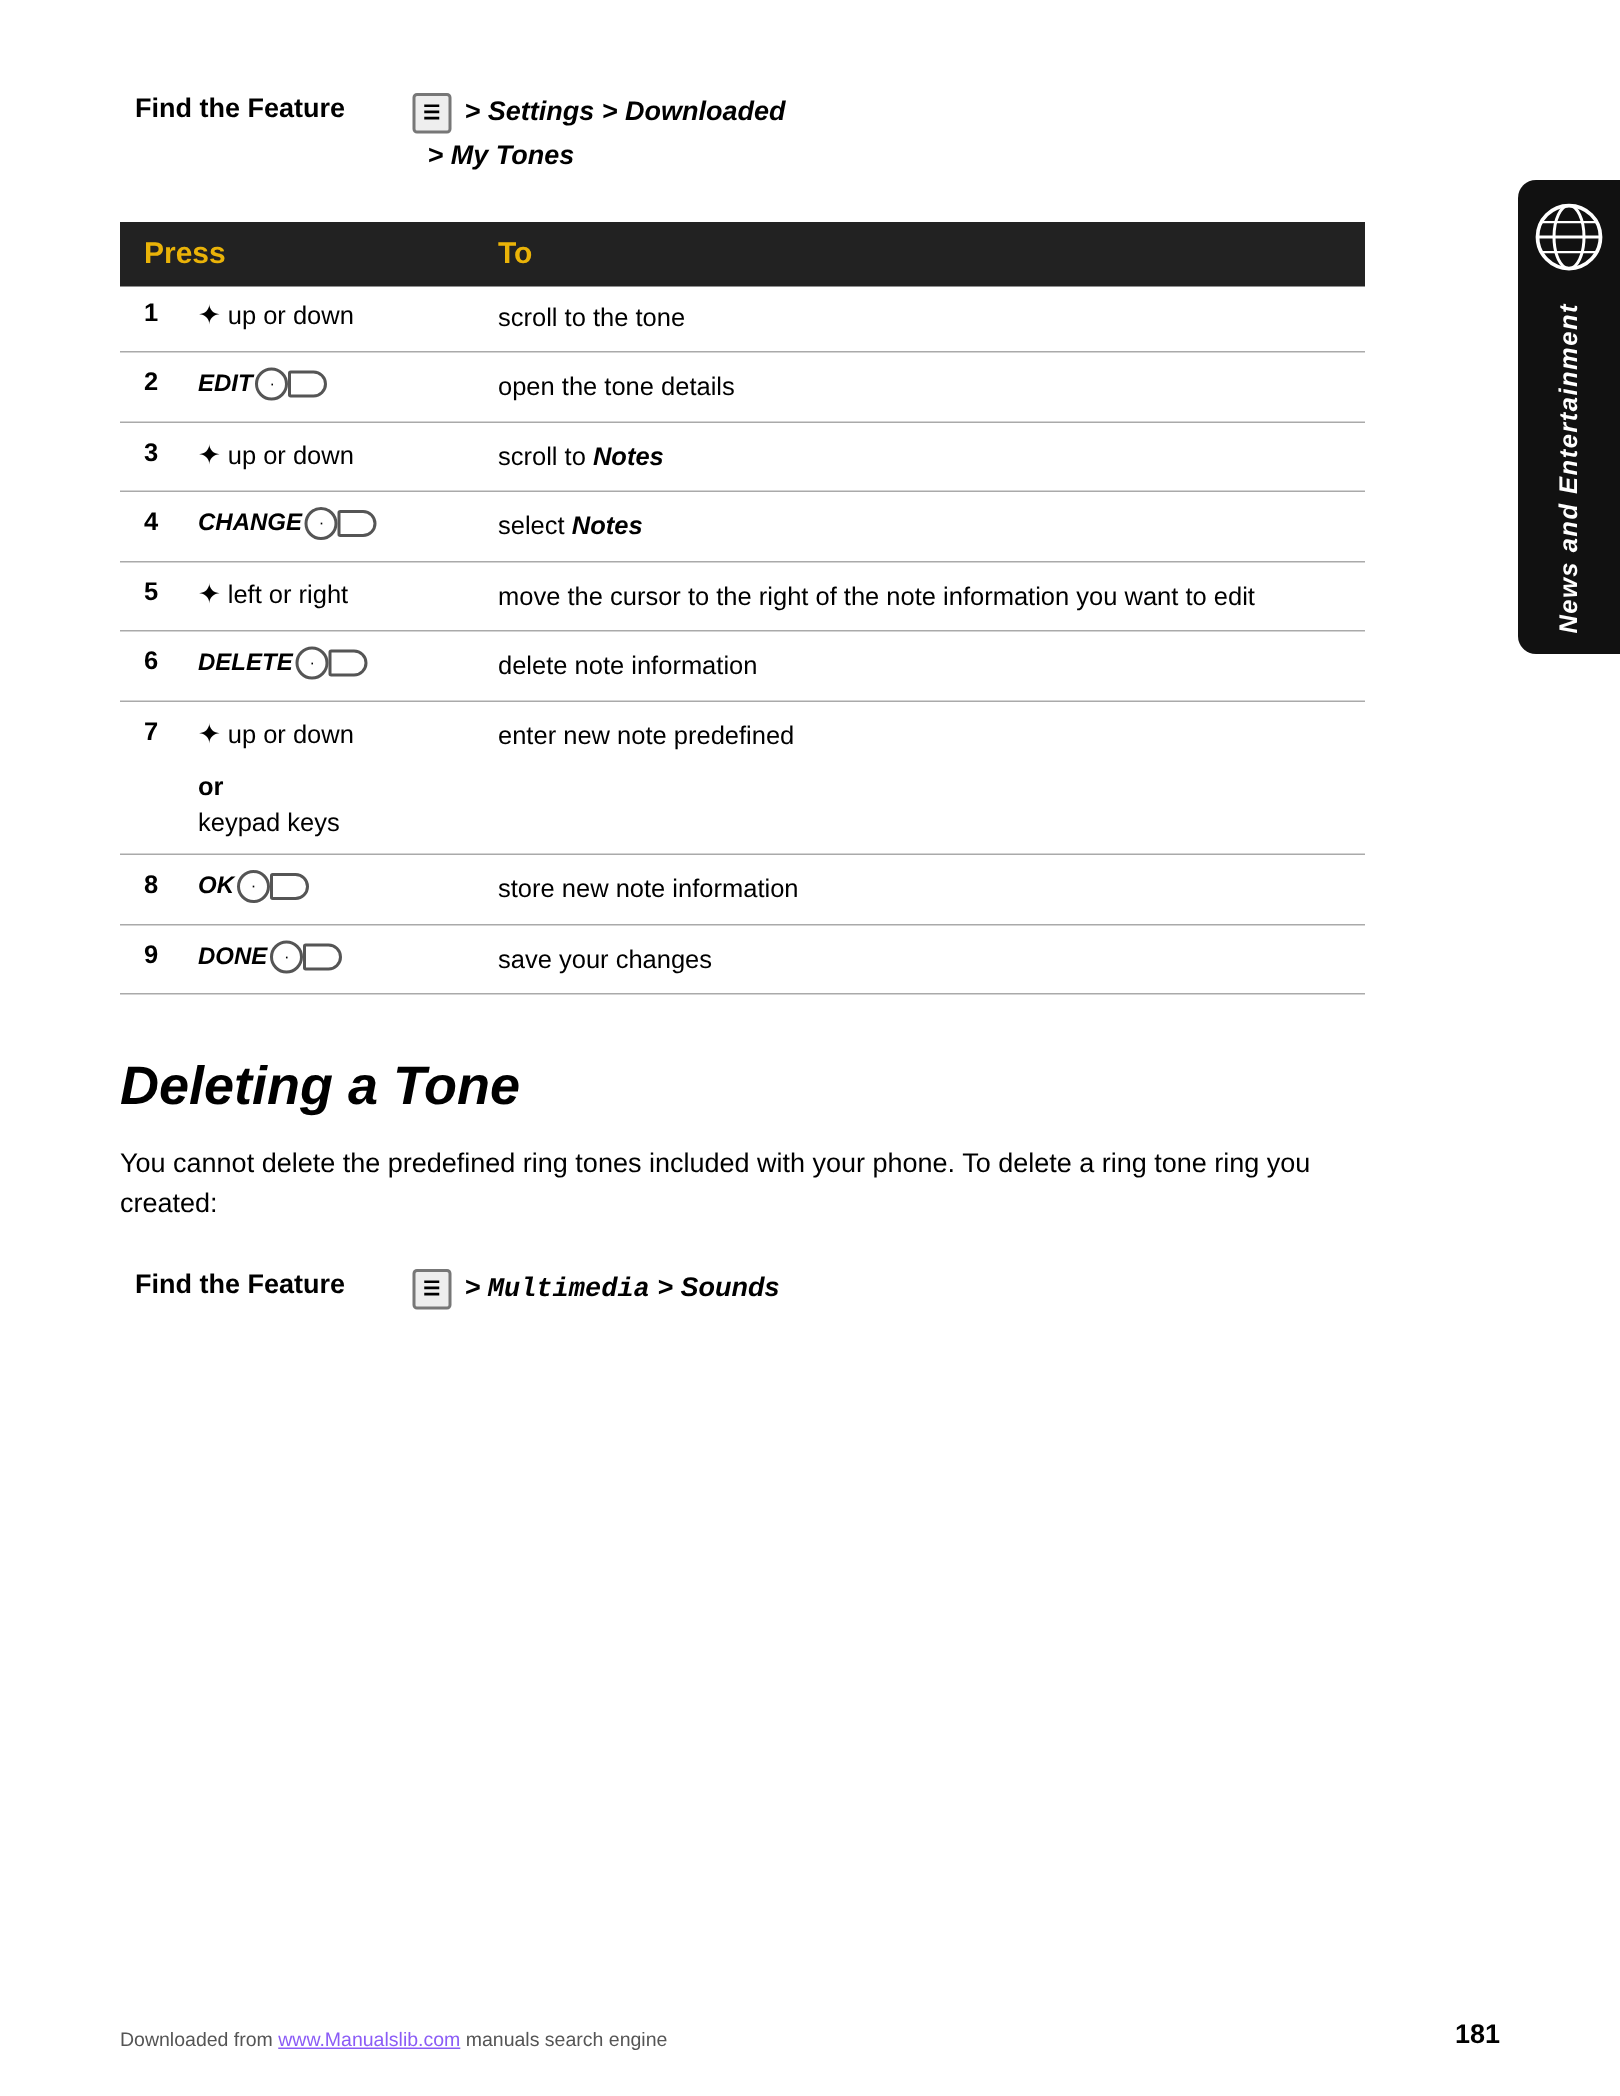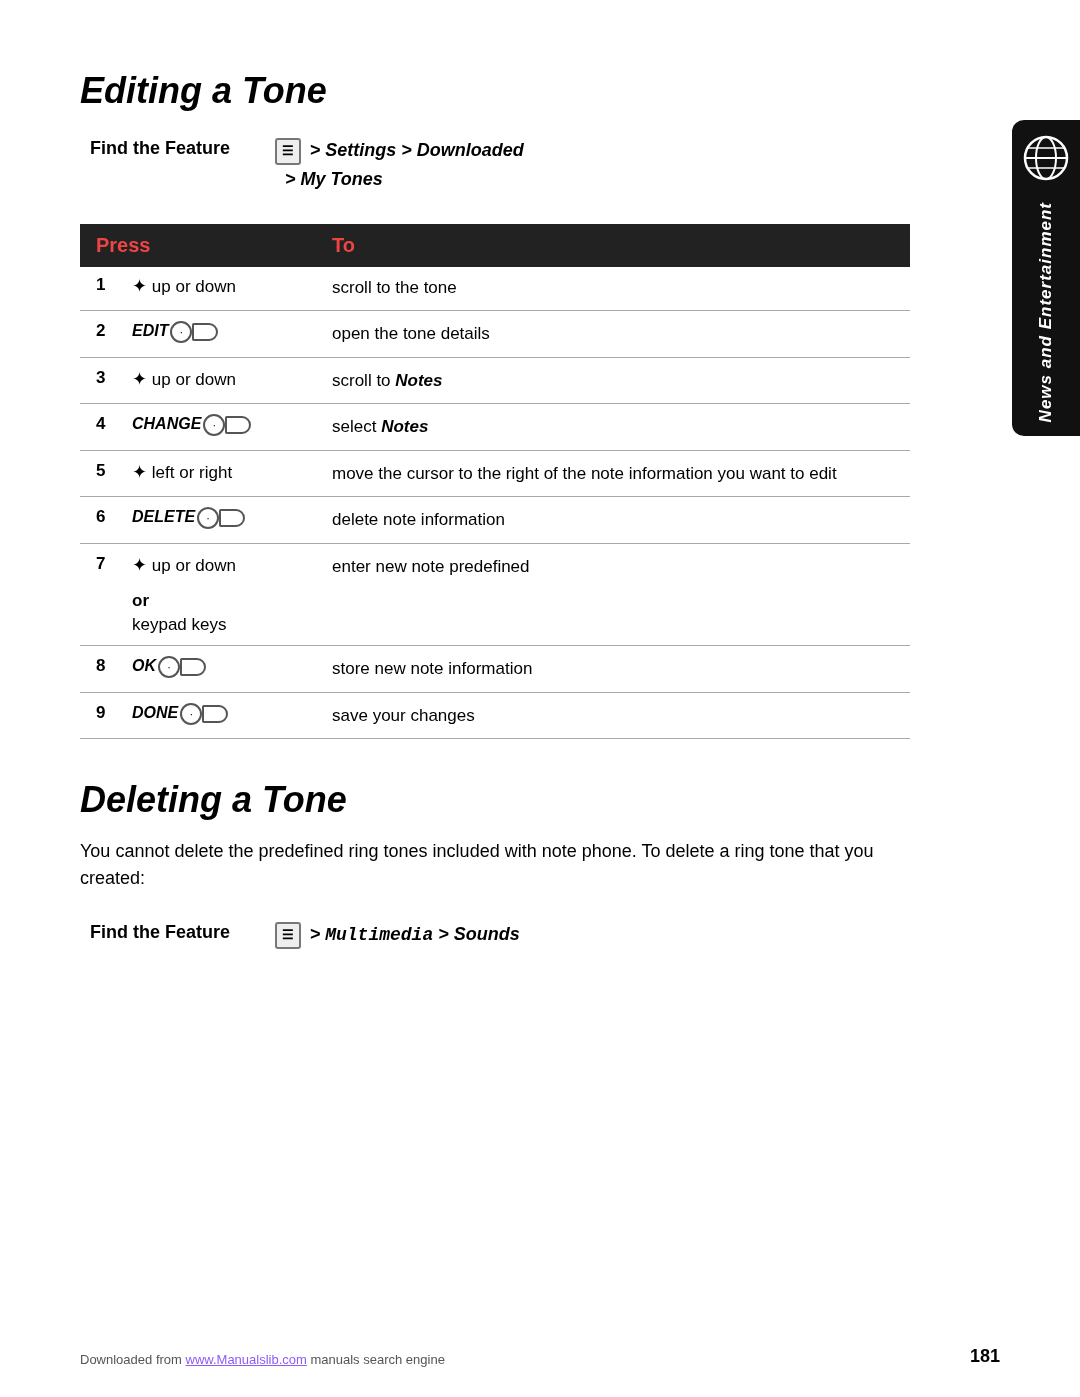--- a/index.html
+++ b/index.html
@@ -93,21 +93,21 @@
     
     .press-table {
       width: 100%;
       max-width: 830px;
       border-collapse: collapse;
       margin-bottom: 40px;
     }
 
     .press-table thead tr {
       background: #222;
-      color: #ef4444;
+      color: #eab308;
     }
 
     .press-table thead th {
       padding: 10px 16px;
       text-align: left;
       font-size: 20px;
       font-weight: bold;
     }
 
     .press-table tbody tr {
@@ -193,21 +193,20 @@
     <svg class="globe-svg" viewBox="0 0 48 48" fill="none" xmlns="http://www.w3.org/2000/svg">
       <circle cx="24" cy="24" r="21" stroke="white" stroke-width="2.5" fill="none"></circle>
       <ellipse cx="24" cy="24" rx="10" ry="21" stroke="white" stroke-width="2" fill="none"></ellipse>
       <line x1="3" y1="24" x2="45" y2="24" stroke="white" stroke-width="2"></line>
       <line x1="6" y1="14" x2="42" y2="14" stroke="white" stroke-width="1.5"></line>
       <line x1="6" y1="34" x2="42" y2="34" stroke="white" stroke-width="1.5"></line>
     </svg>
     <div class="sidebar-text-rotated">News and Entertainment</div>
   </div>
 
-  <h1 class="page-title">Editing a Tone</h1>
 
 
   <div class="find-feature-row">
     <span class="find-feature-label">Find the Feature</span>
     <div class="find-feature-path">
       <span style="display:inline-flex;align-items:center;border:2px solid #777;border-radius:3px;padding:1px 5px;font-size:13px;font-weight:bold;background:#eee;vertical-align:middle;margin-right:4px;">☰</span><span class="bold-italic"> &gt; <span style="font-weight:bold;font-style:italic;">Settings</span> &gt; <span style="font-weight:bold;font-style:italic;">Downloaded</span></span><br>
       <span style="margin-left:10px;" class="bold-italic">&gt; <span style="font-weight:bold;font-style:italic;">My Tones</span></span>
     </div>
   </div>
 
@@ -299,21 +298,21 @@
         <td>
           <span style="font-weight:bold;font-style:italic;font-size:16px;">DONE</span><span style="display:inline-flex;align-items:center;justify-content:center;border:2px solid #555;border-radius:50%;width:22px;height:22px;font-size:11px;vertical-align:middle;margin-left:2px;">·</span><span style="display:inline-block;border:2px solid #555;width:26px;height:18px;border-radius:2px 10px 10px 2px;vertical-align:middle;"></span>
         </td>
         <td>save your changes</td>
       </tr>
     </tbody>
   </table>
 
   <h1 class="section-title">Deleting a Tone</h1>
 
-  <p class="intro-text">You cannot delete the predefined ring tones included with note phone. To delete a ring tone that you created:</p>
+  <p class="intro-text">You cannot delete the predefined ring tones included with your phone. To delete a ring tone ring you created:</p>
 
   <div class="find-feature-row">
     <span class="find-feature-label">Find the Feature</span>
     <div class="find-feature-path">
       <span style="display:inline-flex;align-items:center;border:2px solid #777;border-radius:3px;padding:1px 5px;font-size:13px;font-weight:bold;background:#eee;vertical-align:middle;margin-right:4px;">☰</span><span class="bold-italic"> &gt; <span style="font-weight:bold;font-style:italic;font-family:Liberation Mono, monospace;">Multimedia</span> &gt; <span style="font-weight:bold;font-style:italic;">Sounds</span></span>
     </div>
   </div>
 
   <div class="footer">
     <div class="footer-download">

